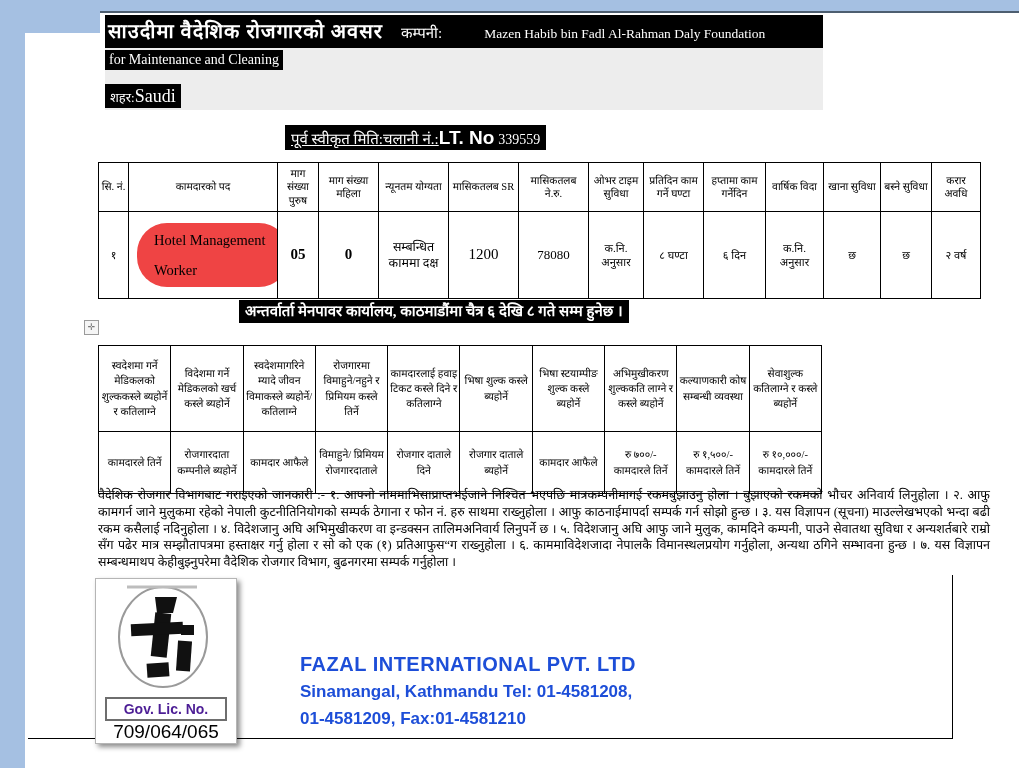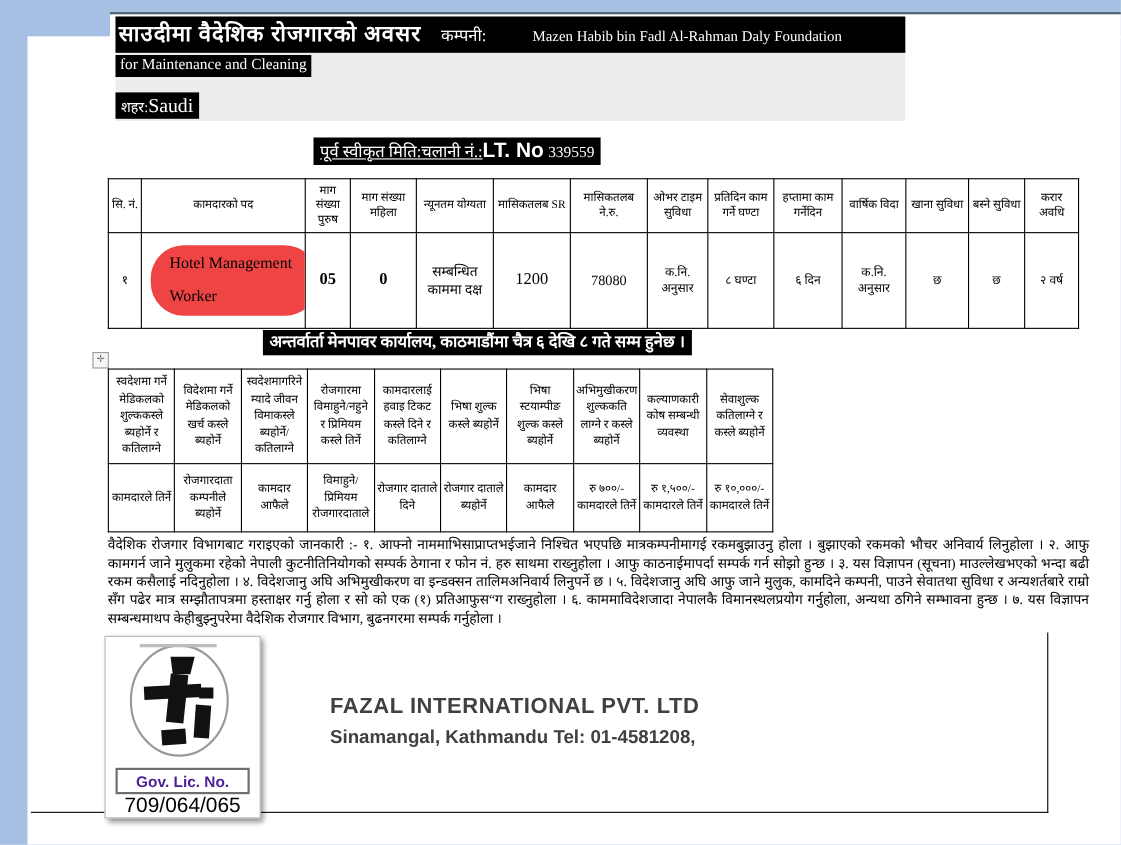--- a/index.html
+++ b/index.html
@@ -32,36 +32,36 @@
   
   table{border-collapse:collapse;table-layout:fixed;}
   td{border:1px solid #000;text-align:center;vertical-align:middle;padding:1px 2px;overflow:hidden;}
   #jobs-table{left:98px;top:162px;width:882px;}
   #jobs-table td.hdr{height:46px;font-size:10.5px;line-height:1.25;}
   #jobs-table td.val{height:84px;font-size:11px;line-height:1.3;}
   #jobs-table td.val.big{font-size:15px;}
   #jobs-table td.val.bold{font-weight:bold;font-size:15px;}
   #jobs-table td.pos{text-align:left;vertical-align:middle;padding-left:8px;}
   #jobs-table td.pos span{display:inline-block;background:#ef4444;font-size:14.5px;line-height:2.1;width:118px;padding:2px 17px;border-radius:30px;}
-  #costs-table{left:98px;top:335px;width:605px;}
+  #costs-table{left:98px;top:345px;width:724px;}
   #costs-table td.hdr{height:83px;font-size:10.5px;line-height:1.45;}
   #costs-table td.val{height:59px;font-size:10.5px;line-height:1.45;}
   
   #move-handle{left:84px;top:320px;width:13px;height:13px;border:1px solid #9a9a9a;background:#f5f5f5;
     font-size:9px;line-height:12px;text-align:center;color:#777;font-family:"DejaVu Sans",sans-serif;}
   
   #disclaimer{left:98px;top:487px;width:892px;font-size:12.5px;line-height:16.8px;text-align:justify;color:#000;}
   
   #footer-box{left:28px;top:575px;width:924px;height:163px;border-right:1px solid #000;border-bottom:1px solid #000;}
   #logo-box{left:95px;top:578px;width:140px;height:164px;background:#fff;border:1px solid #b5b5b5;
     box-shadow:3px 3px 5px rgba(0,0,0,0.45);text-align:center;}
   #gov-lic-label{margin:2px auto 0 auto;width:118px;border:2px solid #6e6e6e;font-family:"Liberation Sans",sans-serif;
     font-weight:bold;font-size:14px;line-height:20px;color:#4c1d95;}
   #gov-lic-number{font-family:"Liberation Sans",sans-serif;font-size:19px;color:#000000;line-height:22px;}
-  #footer-text{left:300px;top:628px;font-family:"Liberation Sans",sans-serif;font-weight:bold;color:#404040;}
+  #footer-text{left:300px;top:650px;font-family:"Liberation Sans",sans-serif;font-weight:bold;color:#1d4ed8;}
   #footer-company{font-size:20px;letter-spacing:0.5px;line-height:28px;}
   #footer-addr1,#footer-addr2{font-size:17px;line-height:27px;}
 </style>
 </head>
 <body>
 
 <div class="abs" id="top-strip"></div>
 <div class="abs" id="doc-page"></div>
 
 <div class="abs" id="header-shading"></div>
@@ -184,13 +184,14 @@
     <rect x="80" y="62" width="14" height="30" fill="#111" transform="rotate(4 87 77)"></rect>
     <rect x="50" y="84" width="22" height="14" fill="#111" transform="rotate(-4 61 91)"></rect>
   </svg>
   <div id="gov-lic-label">Gov. Lic. No.</div>
   <div id="gov-lic-number">709/064/065</div>
 </div>
 
 <div class="abs" id="footer-text">
   <div id="footer-company">FAZAL INTERNATIONAL  PVT. LTD</div>
   <div id="footer-addr1">Sinamangal, Kathmandu Tel: 01-4581208,</div>
+  <div id="footer-addr2">01-4581209, Fax:01-4581210</div>
 </div>
 
 </body></html>

